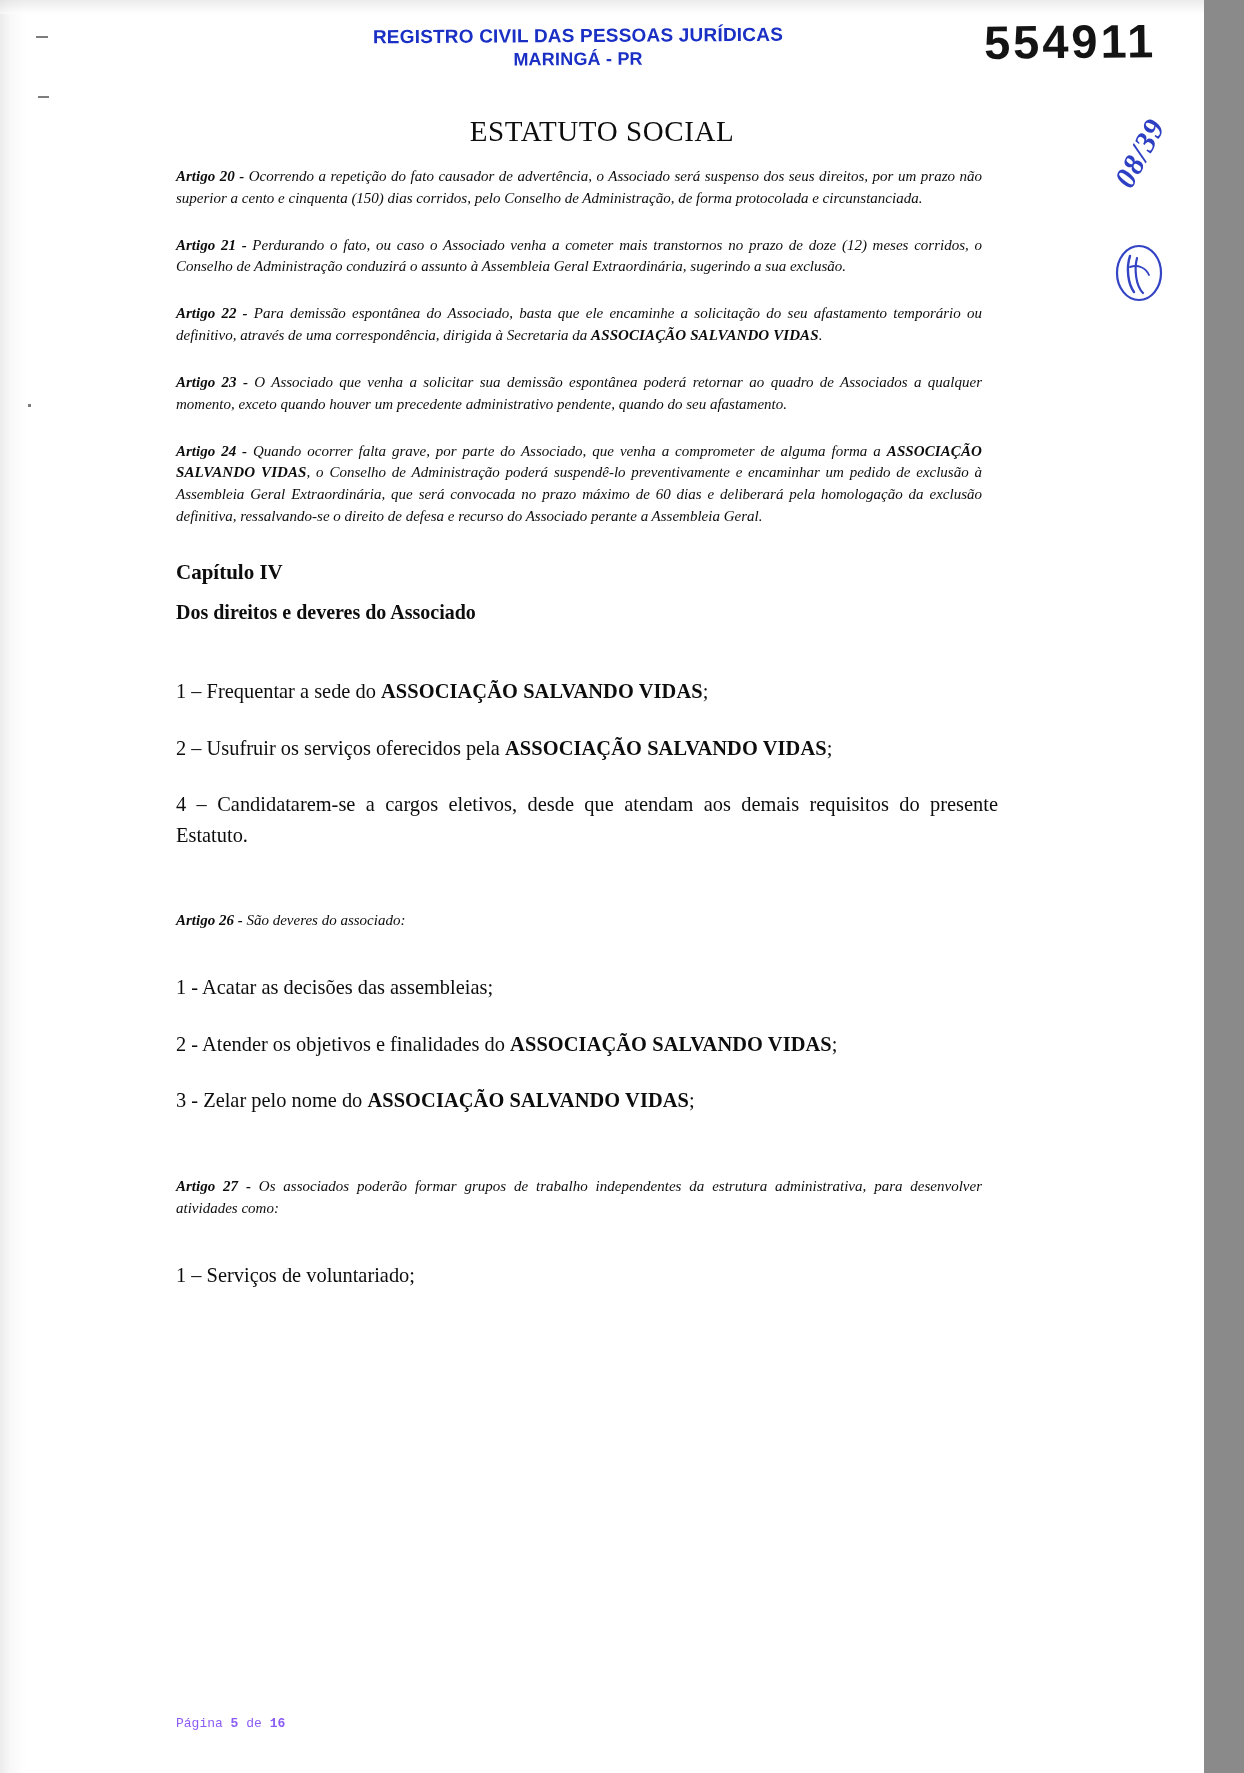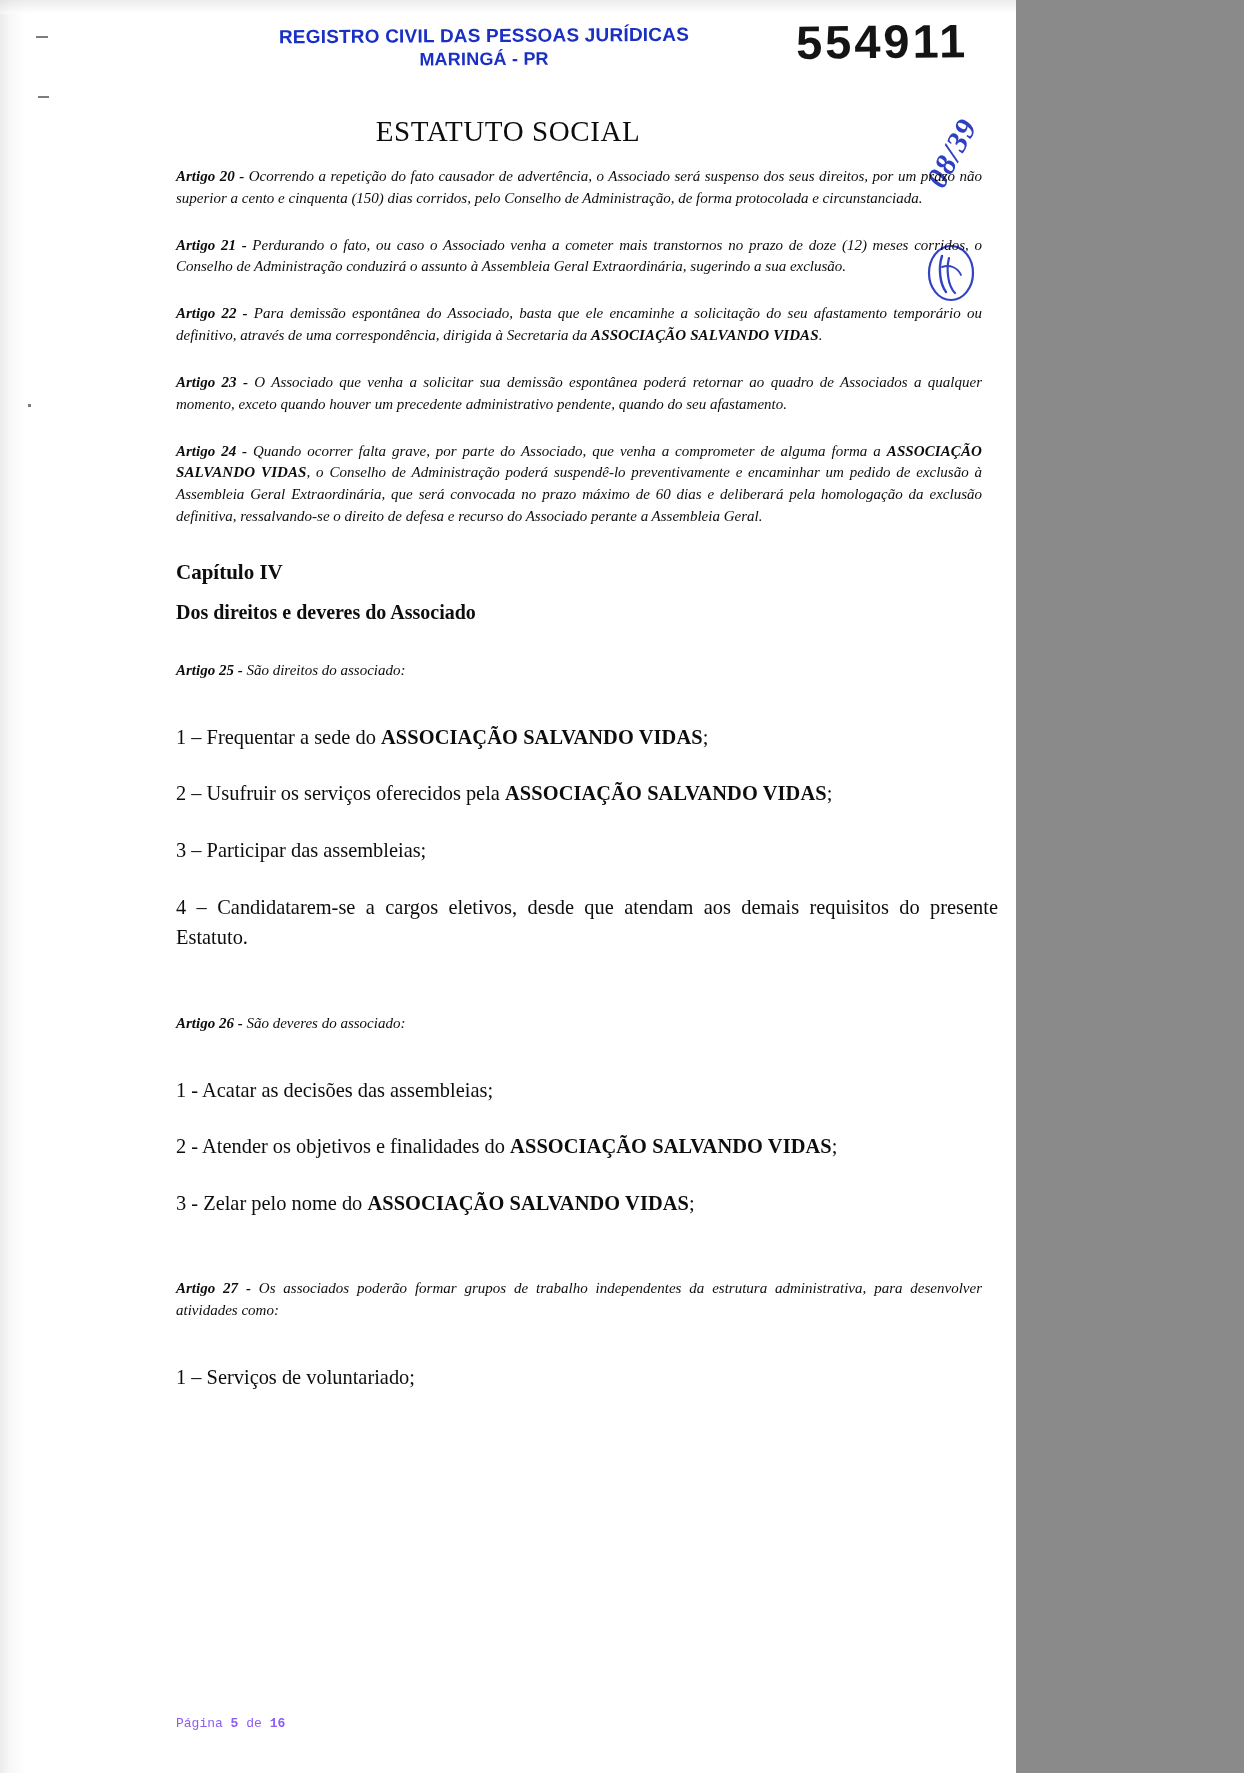--- a/index.html
+++ b/index.html
@@ -2,21 +2,21 @@
 <html><head>
 <meta charset="utf-8">
 <style>
   html, body {
     margin: 0;
     padding: 0;
     background: #8a8a8a;
   }
   .page {
     position: relative;
-    width: 1016px;
+    width: 1204px;
     height: 1773px;
     background: #ffffff;
     overflow: hidden;
     font-family: "Liberation Serif", "DejaVu Serif", serif;
     color: #0d0d0d;
     box-sizing: border-box;
   }
   
   .scan-edge-left {
     position: absolute;
@@ -192,29 +192,27 @@
 
     <p class="para"><b class="art">Artigo 23 -</b><span> O Associado que venha a solicitar sua demissão espontânea poderá retornar ao quadro de Associados a qualquer momento, exceto quando houver um precedente administrativo pendente, quando do seu afastamento.</span></p>
 
     <p class="para"><b class="art">Artigo 24 -</b><span> Quando ocorrer falta grave, por parte do Associado, que venha a comprometer de alguma forma a </span><span class="org">ASSOCIAÇÃO SALVANDO VIDAS</span><span>, o Conselho de Administração poderá suspendê-lo preventivamente e encaminhar um pedido de exclusão à Assembleia Geral Extraordinária, que será convocada no prazo máximo de 60 dias e deliberará pela homologação da exclusão definitiva, ressalvando-se o direito de defesa e recurso do Associado perante a Assembleia Geral.</span></p>
 
     <div class="chapter-block">
       <div class="chapter-title">Capítulo IV</div>
       <div class="chapter-sub">Dos direitos e deveres do Associado</div>
     </div>
 
-    <p class="para tight"><b class="art">Artigo 25 -</b><span> São direitos do associado:</span></p>
 
     <div class="spacer-sm"></div>
 
     <p class="item"><span>1 – Frequentar a sede do </span><span class="org">ASSOCIAÇÃO SALVANDO VIDAS</span><span>;</span></p>
 
     <p class="item"><span>2 – Usufruir os serviços oferecidos pela </span><span class="org">ASSOCIAÇÃO SALVANDO VIDAS</span><span>;</span></p>
 
-    <p class="item"><span>3 – Participar das assembleias;</span><span class="org"></span><span></span></p>
 
     <p class="item wrap"><span>4 – Candidatarem-se a cargos eletivos, desde que atendam aos demais requisitos do presente Estatuto.</span><span class="org"></span><span></span></p>
 
     <div class="spacer-md"></div>
 
     <p class="para tight"><b class="art">Artigo 26 -</b><span> São deveres do associado:</span></p>
 
     <div class="spacer-sm"></div>
 
     <p class="item"><span>1 - Acatar as decisões das assembleias;</span><span class="org"></span><span></span></p>

